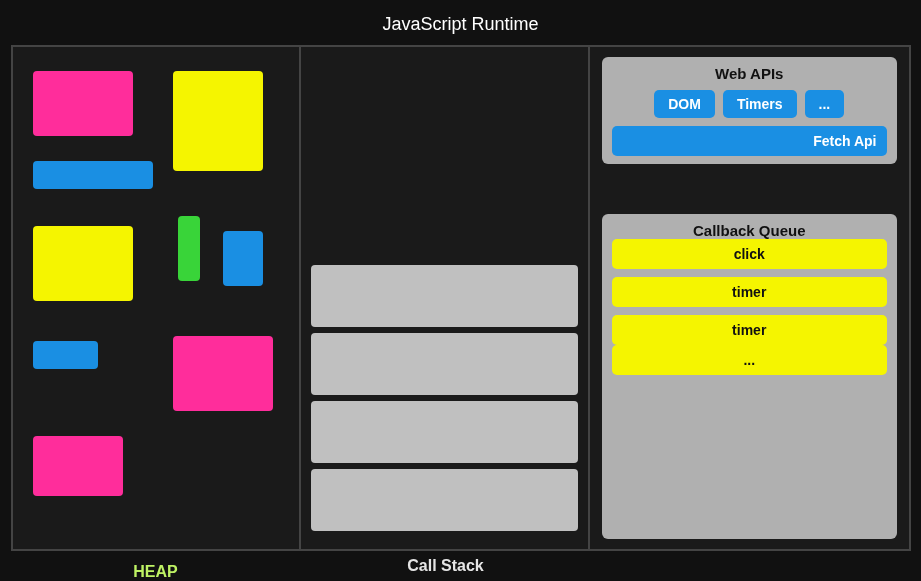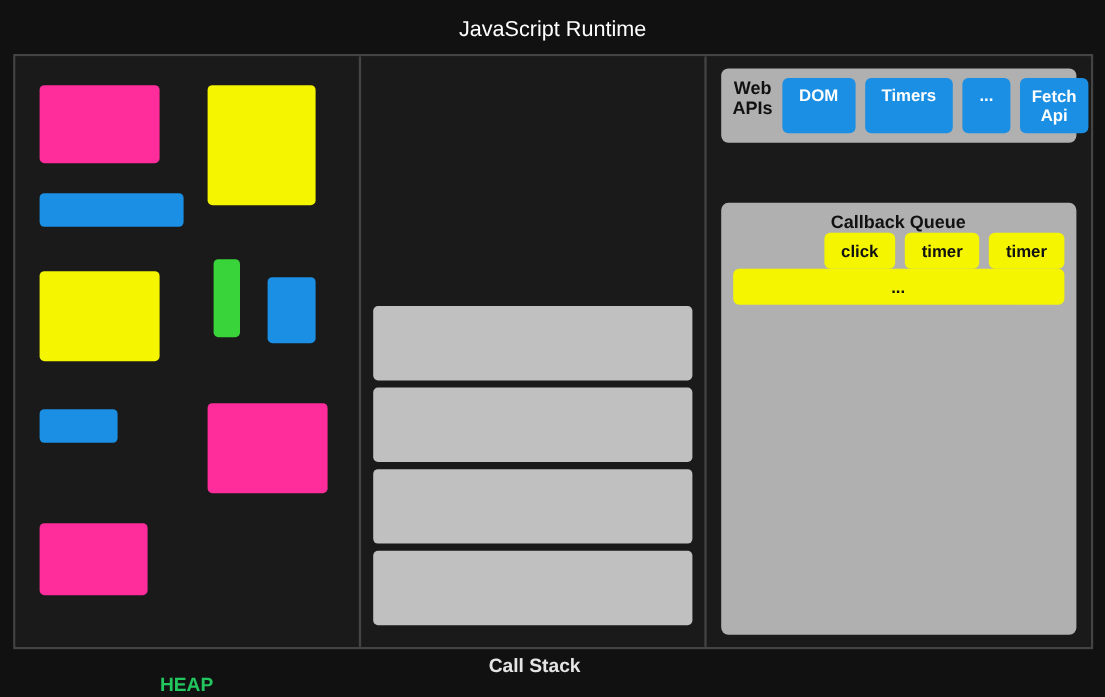--- a/index.html
+++ b/index.html
@@ -94,21 +94,21 @@
       flex-direction: column;
       padding: 10px 12px 10px 12px;
       gap: 10px;
     }
 
     .web-apis-box {
       background: #b0b0b0;
       border-radius: 6px;
       padding: 8px 10px;
       display: flex;
-      flex-direction: row;
+      flex-direction: column;
       gap: 8px;
     }
 
     .web-apis-title {
       font-size: 15px;
       font-weight: bold;
       color: #111;
       text-align: center;
     }
 
@@ -129,21 +129,21 @@
       text-align: left;
     }
 
     .blue-btn-wide {
       background: #1a8fe3;
       color: #fff;
       border-radius: 5px;
       padding: 7px 10px;
       font-size: 14px;
       font-weight: bold;
-      text-align: center;
+      text-align: right;
       width: 100%;
     }
 
     .callback-queue-box {
       background: #b0b0b0;
       border-radius: 6px;
       padding: 8px 10px;
       display: flex;
       flex-direction: column;
       gap: 0;
@@ -153,21 +153,21 @@
 
     .callback-queue-title {
       font-size: 15px;
       font-weight: bold;
       color: #111;
       text-align: center;
     }
 
     .callback-row {
       display: flex;
-      flex-direction: row;
+      flex-direction: column;
       gap: 8px;
       justify-content: flex-end;
     }
 
     .yellow-btn {
       background: #f5f500;
       color: #111;
       border-radius: 5px;
       padding: 7px 14px;
       font-size: 14px;
@@ -189,22 +189,22 @@
     .labels-row {
       display: flex;
       flex-direction: row;
       width: 900px;
     }
     .label-heap {
       width: 290px;
       text-align: center;
       font-size: 16px;
       font-weight: bold;
-      color: #22c55e;
-      padding-top: 22px;
+      color: #bef264;
+      padding-top: 12px;
     }
     .label-callstack {
       width: 290px;
       text-align: center;
       font-size: 16px;
       font-weight: bold;
       color: #e5e5e5;
       padding-top: 6px;
     }
     .label-empty {

